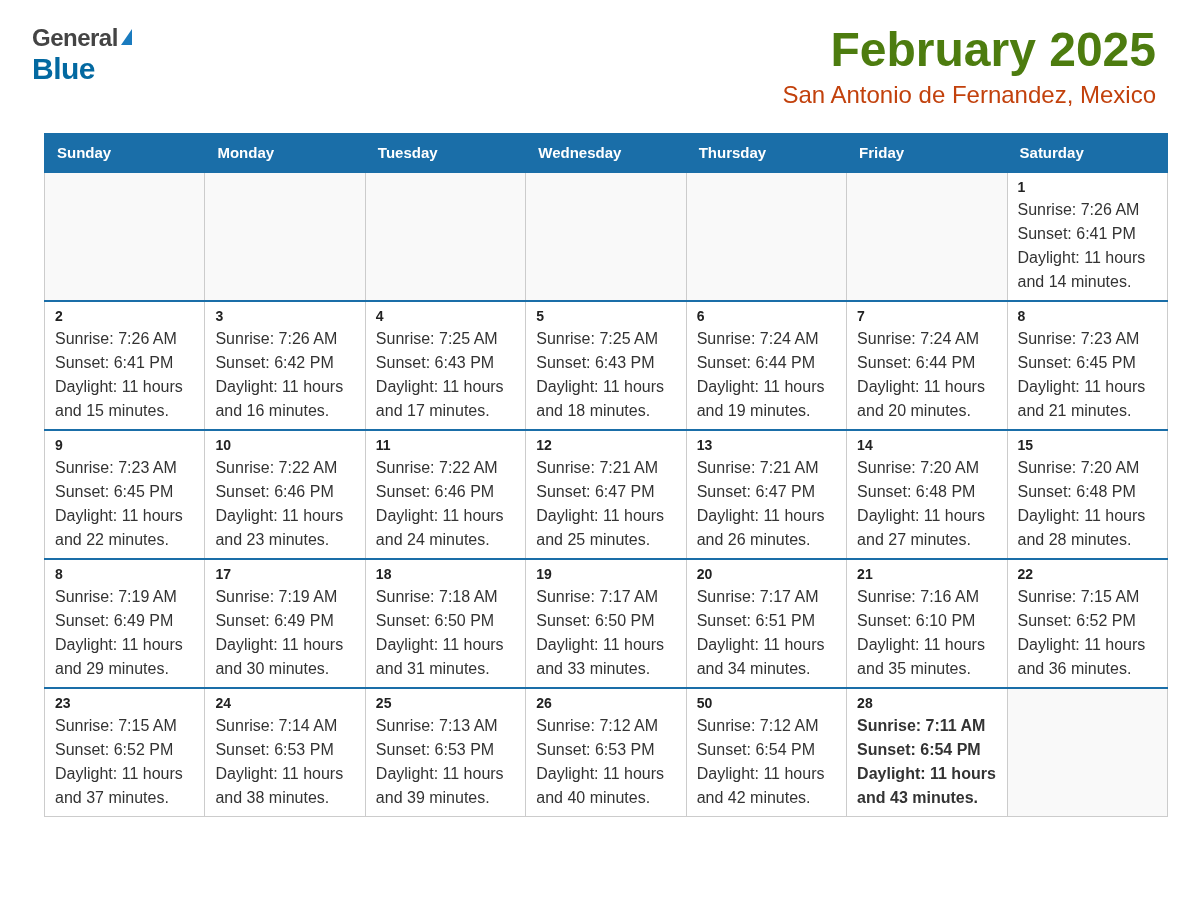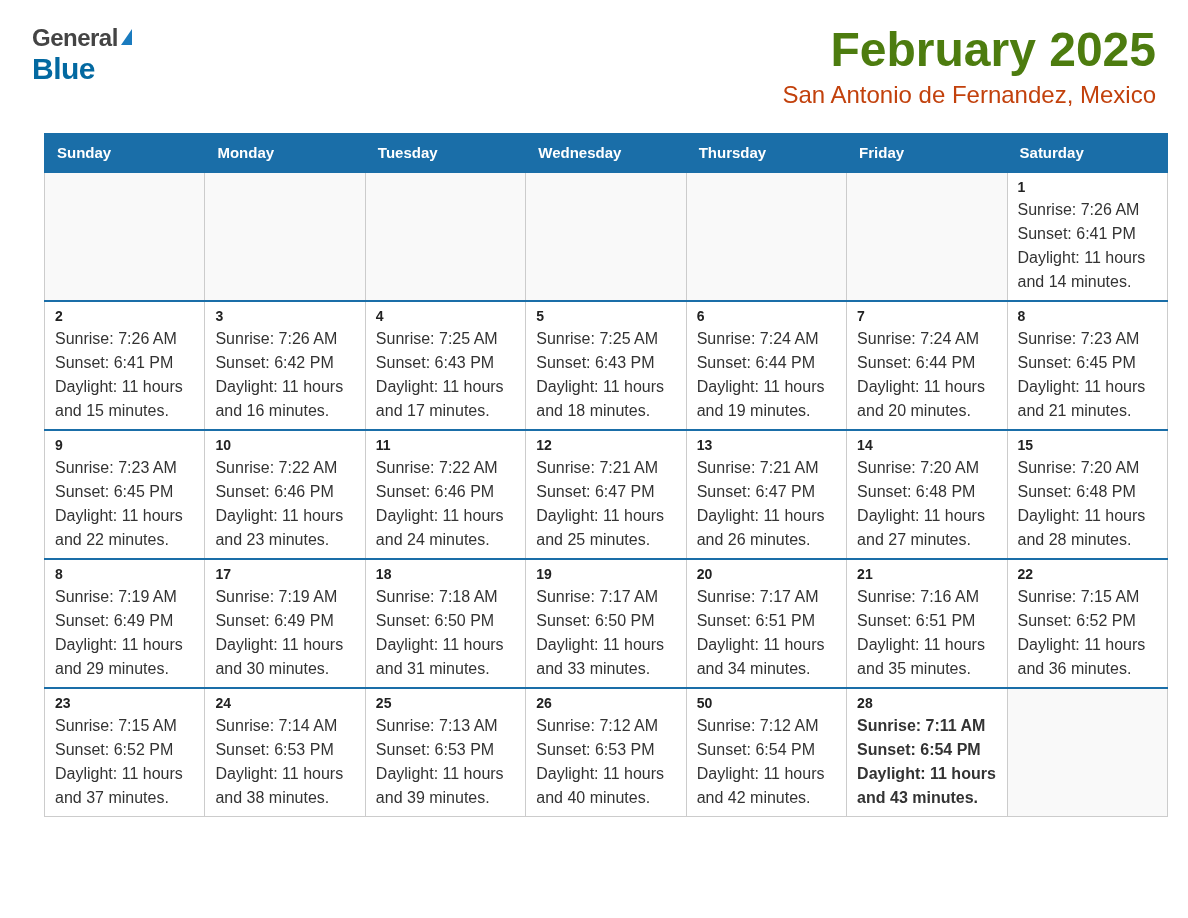--- a/index.html
+++ b/index.html
@@ -288,21 +288,21 @@
         <td>
           <span class="day-number">20</span>
           <div class="day-info" style="white-space: pre-line;">Sunrise: 7:17 AM
 Sunset: 6:51 PM
 Daylight: 11 hours
 and 34 minutes.</div>
         </td>
         <td>
           <span class="day-number">21</span>
           <div class="day-info" style="white-space: pre-line;">Sunrise: 7:16 AM
-Sunset: 6:51 PM
+Sunset: 6:10 PM
 Daylight: 11 hours
 and 35 minutes.</div>
         </td>
         <td>
           <span class="day-number">22</span>
           <div class="day-info" style="white-space: pre-line;">Sunrise: 7:15 AM
 Sunset: 6:52 PM
 Daylight: 11 hours
 and 36 minutes.</div>
         </td>

